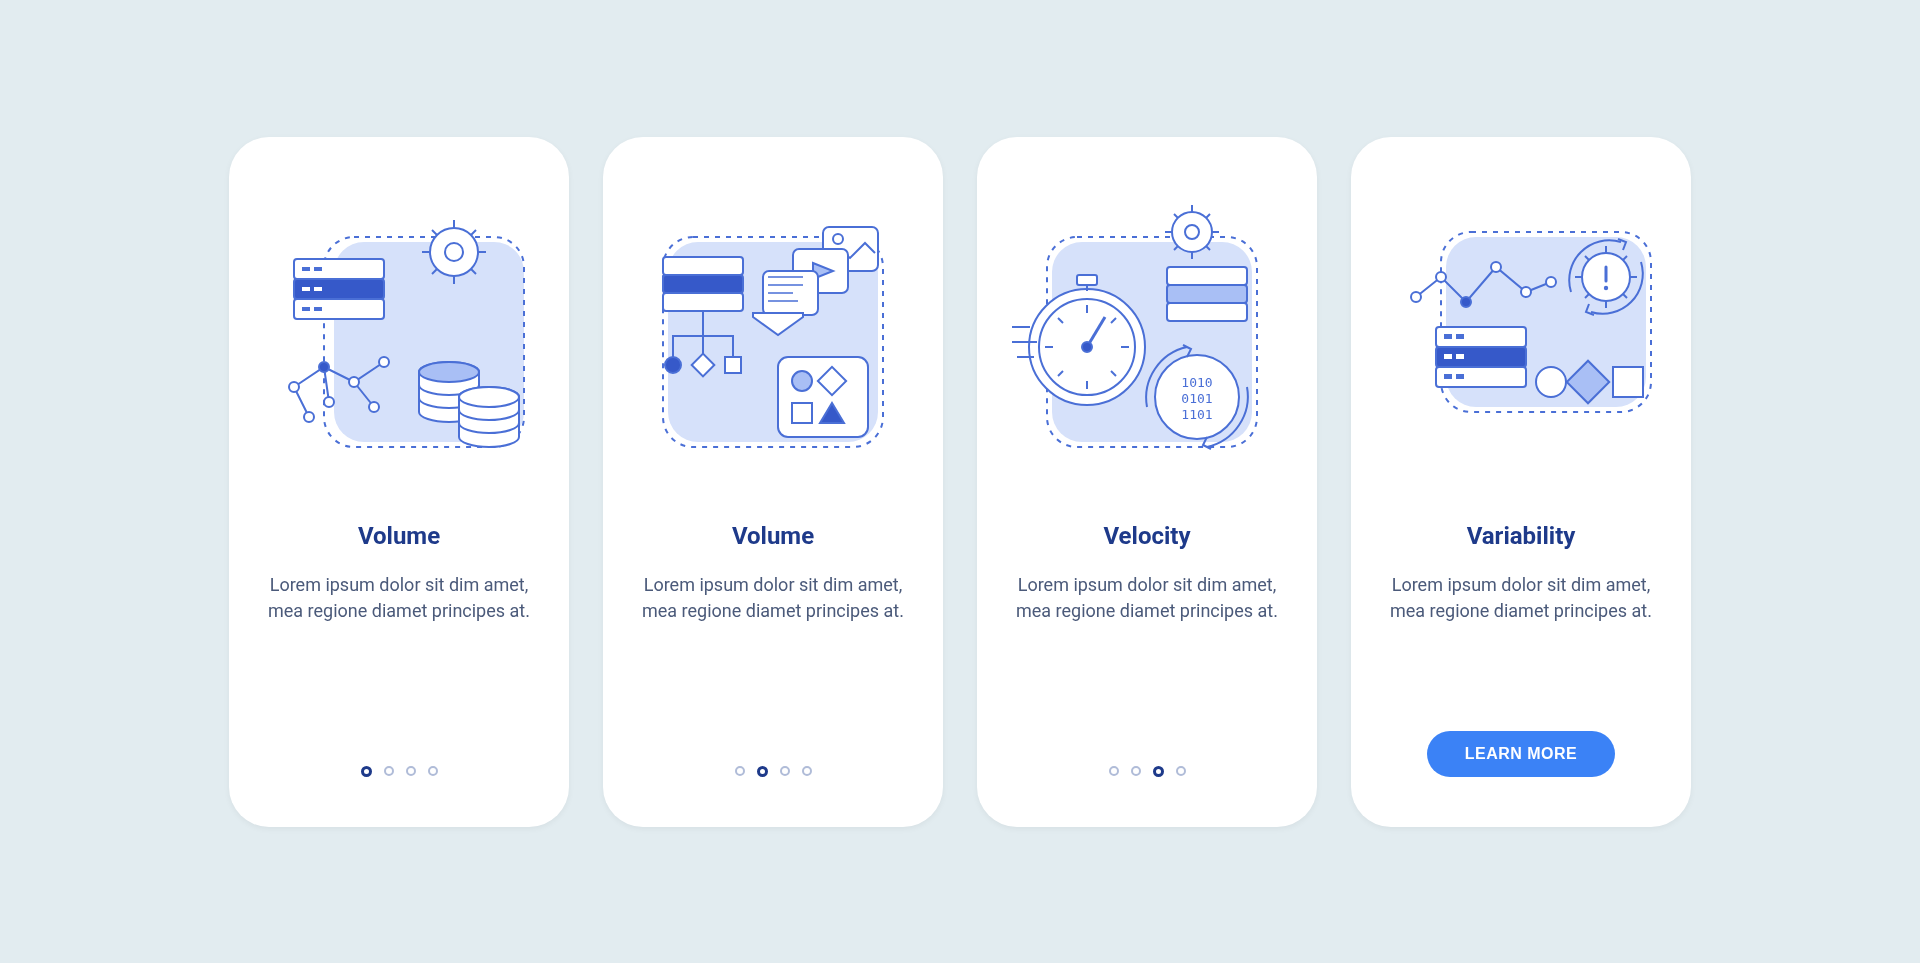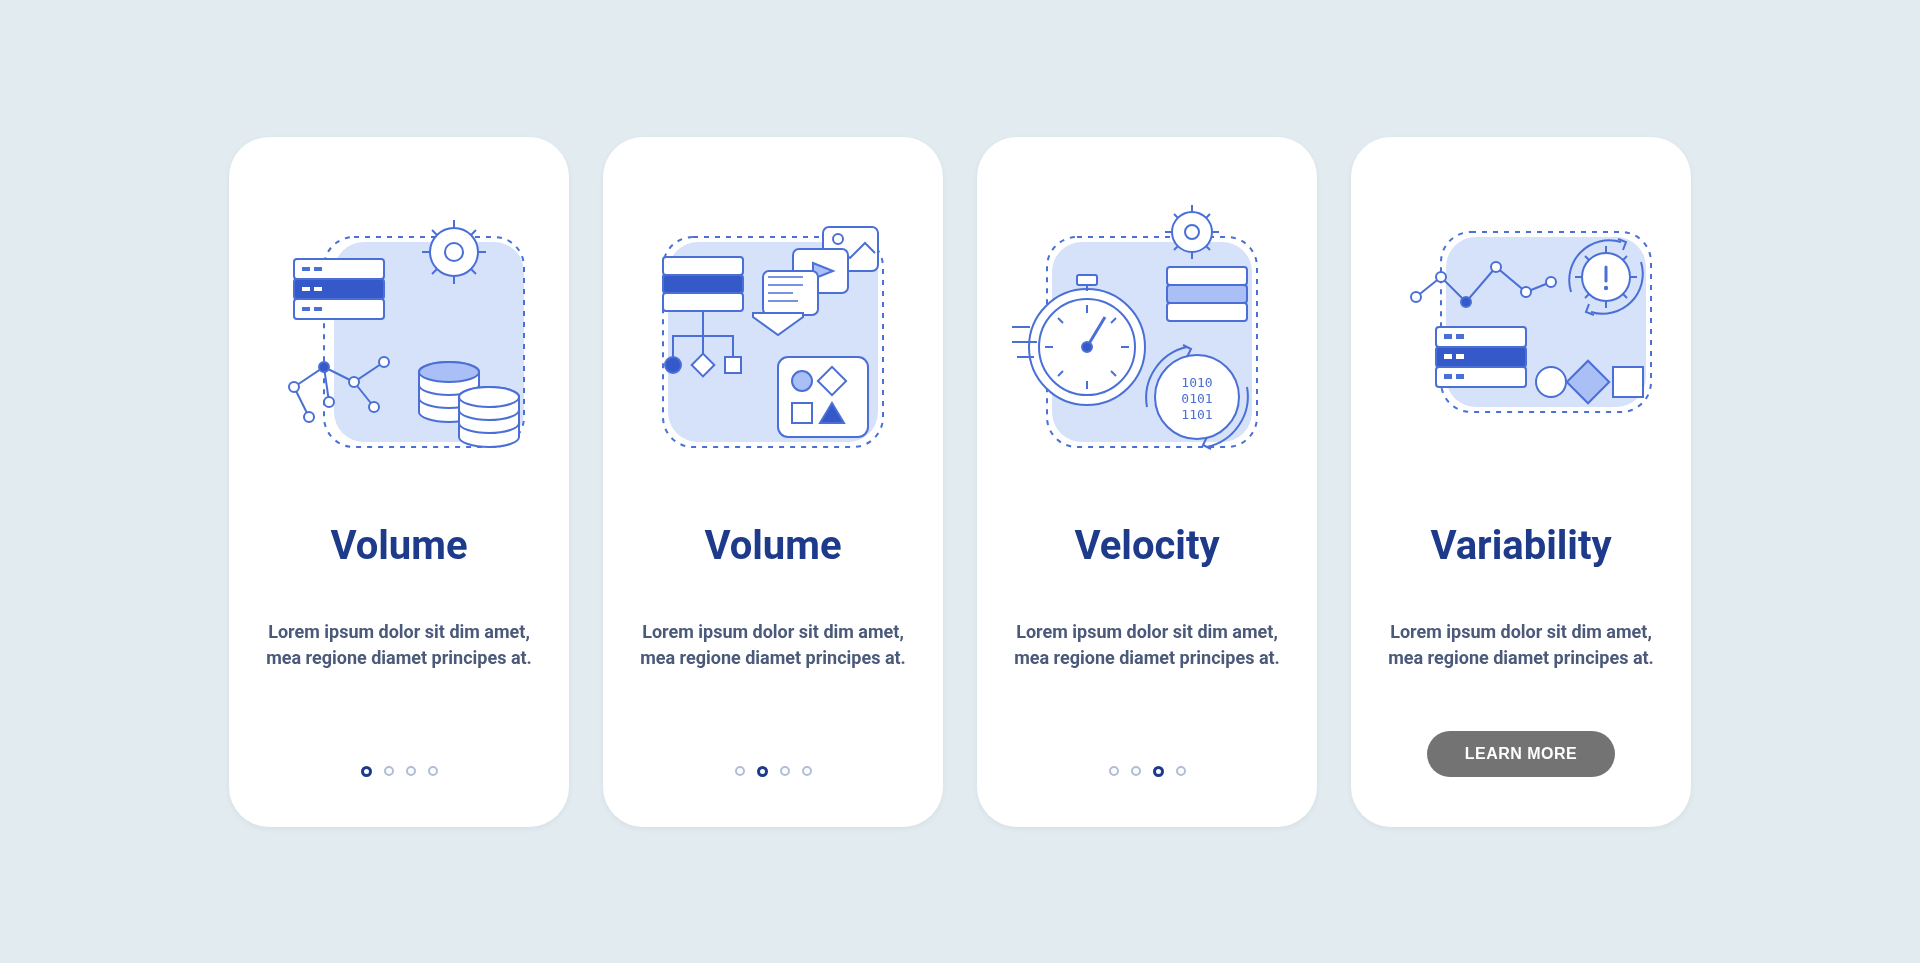--- a/index.html
+++ b/index.html
@@ -33,34 +33,33 @@
     width: 270px;
     height: 270px;
     margin-top: 30px;
     margin-bottom: 55px;
     display:flex;
     align-items:center;
     justify-content:center;
   }
   .illustration svg { width: 100%; height: 100%; }
   .title {
-    font-size: 40px;
+    font-size: 24px;
     font-weight: 700;
     color: #1E3A8A;
     text-align: center;
-    margin-bottom: 50px;
+    margin-bottom: 22px;
   }
   .desc {
     font-size: 18px;
     line-height: 1.45;
     color: #4B5A7A;
     text-align: center;
     padding: 0 6px;
     flex-grow: 1;
-    font-weight: bold;
   }
   .pager {
     display: flex;
     gap: 12px;
     align-items: center;
     justify-content: center;
     margin-bottom: 10px;
   }
   .dot {
     width: 10px; height: 10px;
@@ -71,21 +70,21 @@
   .dot.active {
     border-color: #1E3A8A;
     background: #ffffff;
     border-width: 3px;
     width: 11px; height: 11px;
   }
   .cta-wrap {
     display:flex; justify-content:center; margin-bottom: 10px;
   }
   .cta {
-    background: #737373;
+    background: #3b82f6;
     color: #ffffff;
     font-size: 16px;
     font-weight: 700;
     letter-spacing: 0.5px;
     padding: 14px 38px;
     border: none;
     border-radius: 30px;
     cursor: pointer;
   }
 

